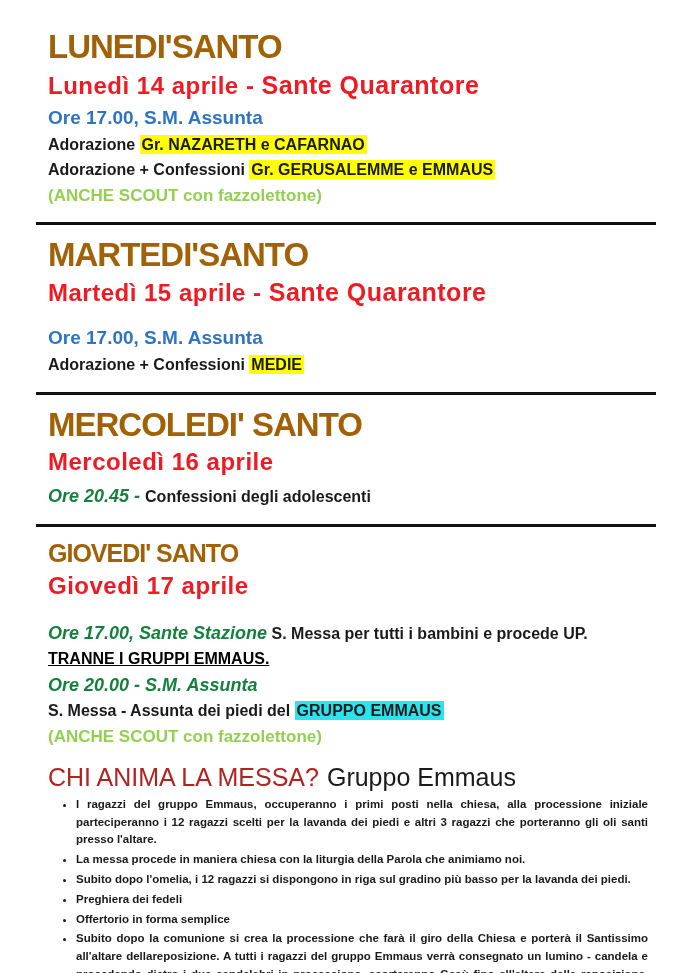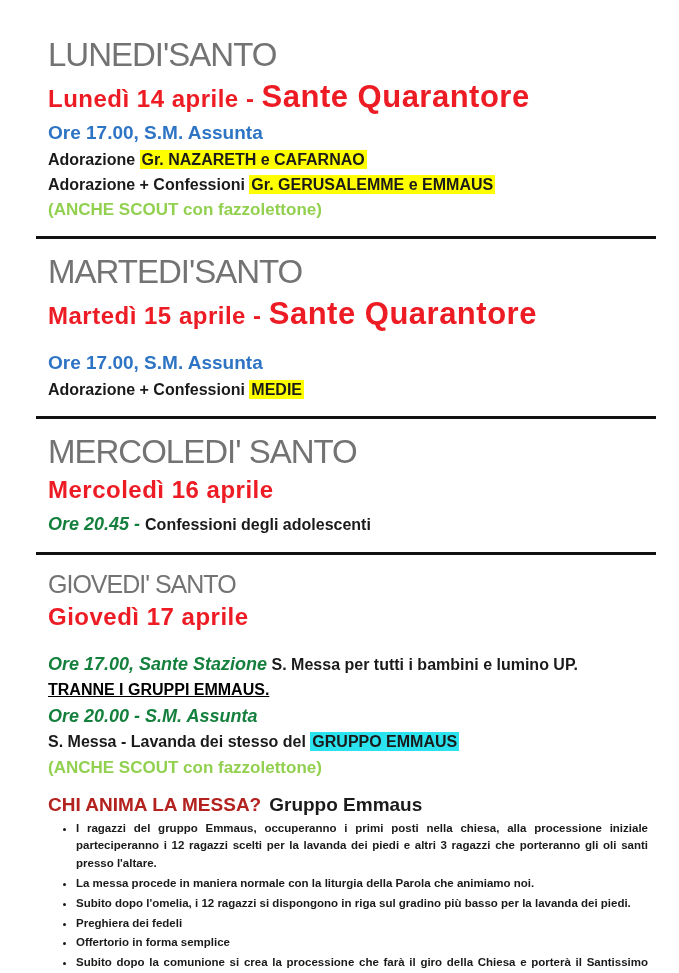--- a/index.html
+++ b/index.html
@@ -6,36 +6,36 @@
   body {
     width: 679px; height: 973px;
     background: #ffffff;
     overflow: hidden;
     font-family: "Liberation Sans", sans-serif;
     color: #1a1a1a;
   }
   .page { padding: 22px 26px 0 48px; }
 
   .day-title {
-    color: #737373;
+    color: #a16207;
     font-size: 33px;
-    font-weight: 400;
+    font-weight: 700;
     letter-spacing: -1px;
     line-height: 1.05;
-    margin: 16px 0 6px 0;
+    margin: 8px 0 6px 0;
   }
   .date-line {
     color: #ed1c24;
     font-weight: 800;
     font-size: 24px;
     line-height: 1.15;
     margin: 0 0 8px 0;
     letter-spacing: 0.5px;
   }
-  .date-line .event { font-size: 31px; }
+  .date-line .event { font-size: 25px; }
 
   .time-blue {
     color: #2e74c4;
     font-weight: 700;
     font-size: 19px;
     margin: 2px 0 5px 0;
   }
   .body-line {
     font-size: 16px;
     font-weight: 700;
@@ -60,22 +60,22 @@
 
   .divider {
     border: none;
     border-top: 3px solid #111111;
     width: 620px;
     margin: 16px 0 13px -12px;
   }
   .gap-sm { height: 10px; }
 
   .mass-heading {
-    font-size: 19px;
-    font-weight: 700;
+    font-size: 25px;
+    font-weight: 400;
     margin: 16px 0 2px 0;
   }
   .mass-heading .q { color: #b3221f; }
   .mass-heading .who { color: #1a1a1a; margin-left: 8px; }
 
   ul.bullets {
     margin: 4px 0 0 0;
     padding-left: 20px;
     width: 588px;
   }
@@ -118,32 +118,32 @@
     <div class="date-line"><span>Mercoledì 16 aprile</span></div>
     <div class="body-line"><span class="red-strong" style="font-weight:800">Ore 20.45 - </span><span>Confessioni degli adolescenti</span></div>
   </section>
 
   <hr class="divider">
 
   <section>
     <h1 class="day-title" style="font-size:25px">GIOVEDI' SANTO</h1>
     <div class="date-line"><span>Giovedì 17 aprile</span></div>
     <div class="gap-sm"></div>
-    <div class="body-line"><span class="red-strong" style="font-weight:800">Ore 17.00, Sante Stazione</span><span> S. Messa per tutti i bambini e lumino UP.</span></div>
+    <div class="body-line"><span class="red-strong" style="font-weight:800">Ore 17.00, Sante Stazione</span><span> S. Messa per tutti i bambini e procede UP.</span></div>
     <div class="body-line"><span class="green-underline">TRANNE I GRUPPI EMMAUS.</span></div>
     <div class="body-line"><span class="red-strong" style="font-weight:800">Ore 20.00 - S.M. Assunta</span></div>
-    <div class="body-line"><span>S. Messa - Lavanda dei stesso del </span><mark class="hl-cyan">GRUPPO EMMAUS</mark></div>
+    <div class="body-line"><span>S. Messa - Assunta dei piedi del </span><mark class="hl-cyan">GRUPPO EMMAUS</mark></div>
     <div class="scout">(ANCHE SCOUT con fazzolettone)</div>
   </section>
 
   <section>
     <div class="mass-heading"><span class="q">CHI ANIMA LA MESSA?</span><span class="who">Gruppo Emmaus</span></div>
     <ul class="bullets">
       <li>I ragazzi del gruppo Emmaus, occuperanno i primi posti nella chiesa, alla processione iniziale parteciperanno i 12 ragazzi scelti per la lavanda dei piedi e altri 3 ragazzi che porteranno gli oli santi presso l'altare.</li>
-      <li>La messa procede in maniera normale con la liturgia della Parola che animiamo noi.</li>
+      <li>La messa procede in maniera chiesa con la liturgia della Parola che animiamo noi.</li>
       <li>Subito dopo l'omelia, i 12 ragazzi si dispongono in riga sul gradino più basso per la lavanda dei piedi.</li>
       <li>Preghiera dei fedeli</li>
       <li>Offertorio in forma semplice</li>
       <li>Subito dopo la comunione si crea la processione che farà il giro della Chiesa e porterà il Santissimo all'altare dellareposizione. A tutti i ragazzi del gruppo Emmaus verrà consegnato un lumino - candela e procedendo dietro i due candelabri in processione, scorteranno Gesù fino all'altare della reposizione. Entreranno dal cancello e si disporranno a ferro di cavallo nei banchi dall'altare stesso.</li>
     </ul>
   </section>
 
 </div>
 
 </body></html>

